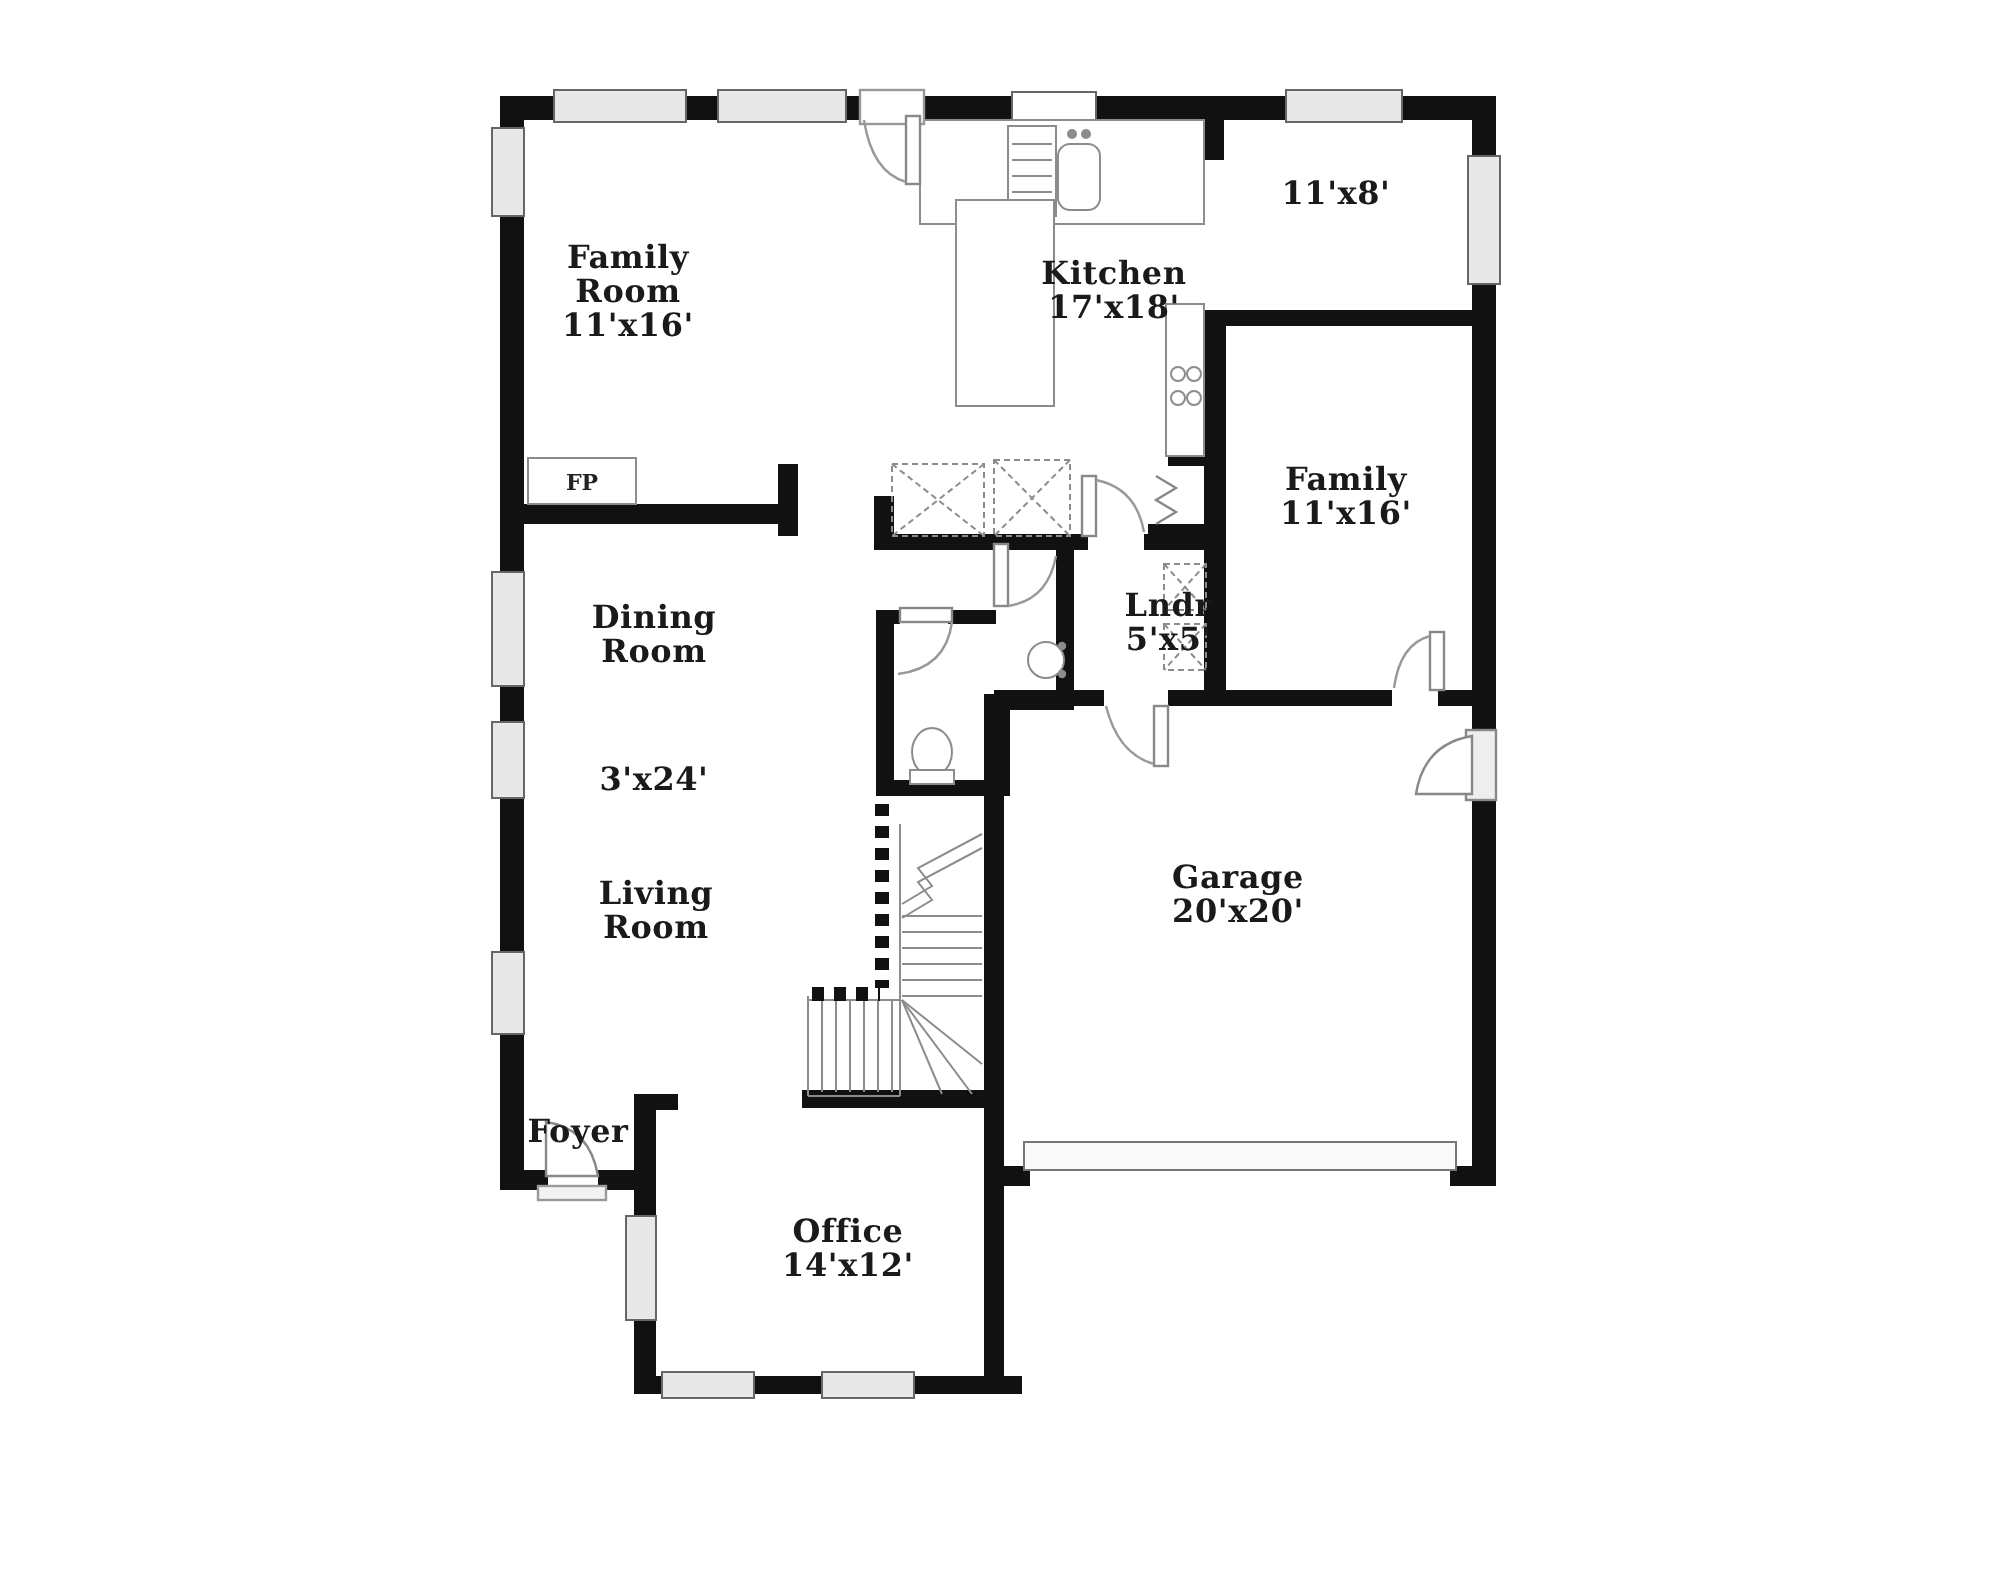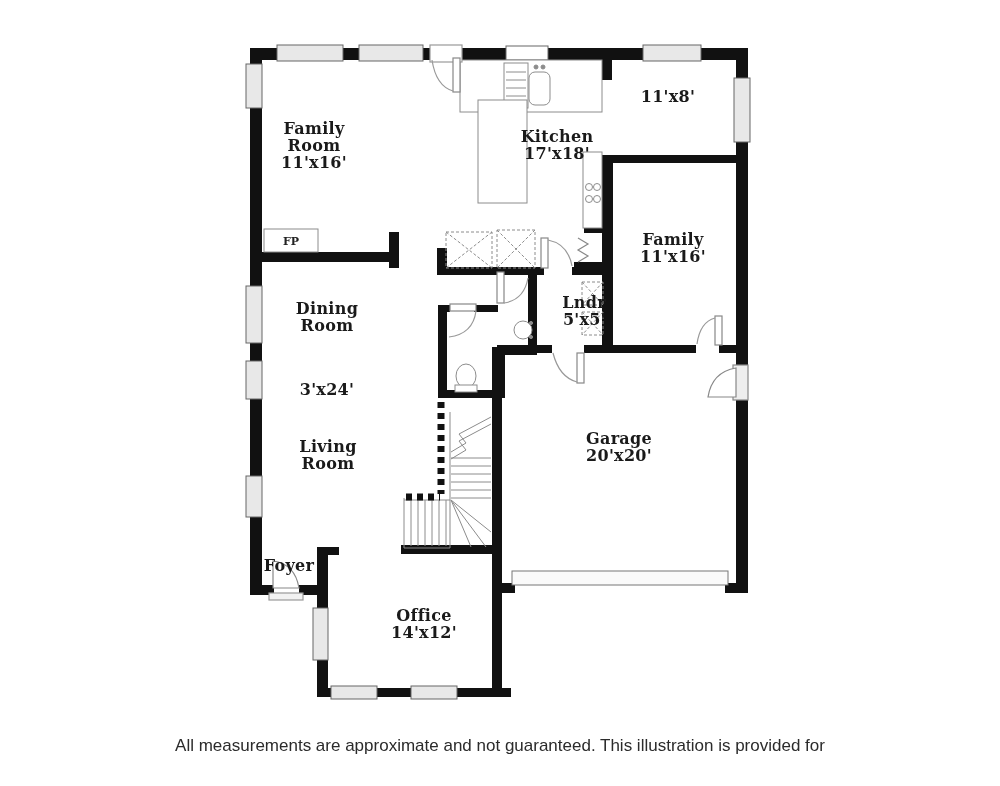--- a/index.html
+++ b/index.html
@@ -262,18 +262,17 @@
   </div>
 
   <div class="room-label" style="left:379px;top:607px;width:90px;">
     <span>Office</span>
     <span class="dims">14'x12'</span>
   </div>
 
   <div class="fp-label">FP</div>
 
   <div class="footer">
-    <div>All measurements are approximate and not guaranteed. This illustration is provided for</div>
   </div>
 
   <div class="watermark">CRMLS</div>
 
 </div>
 
 </body></html>

